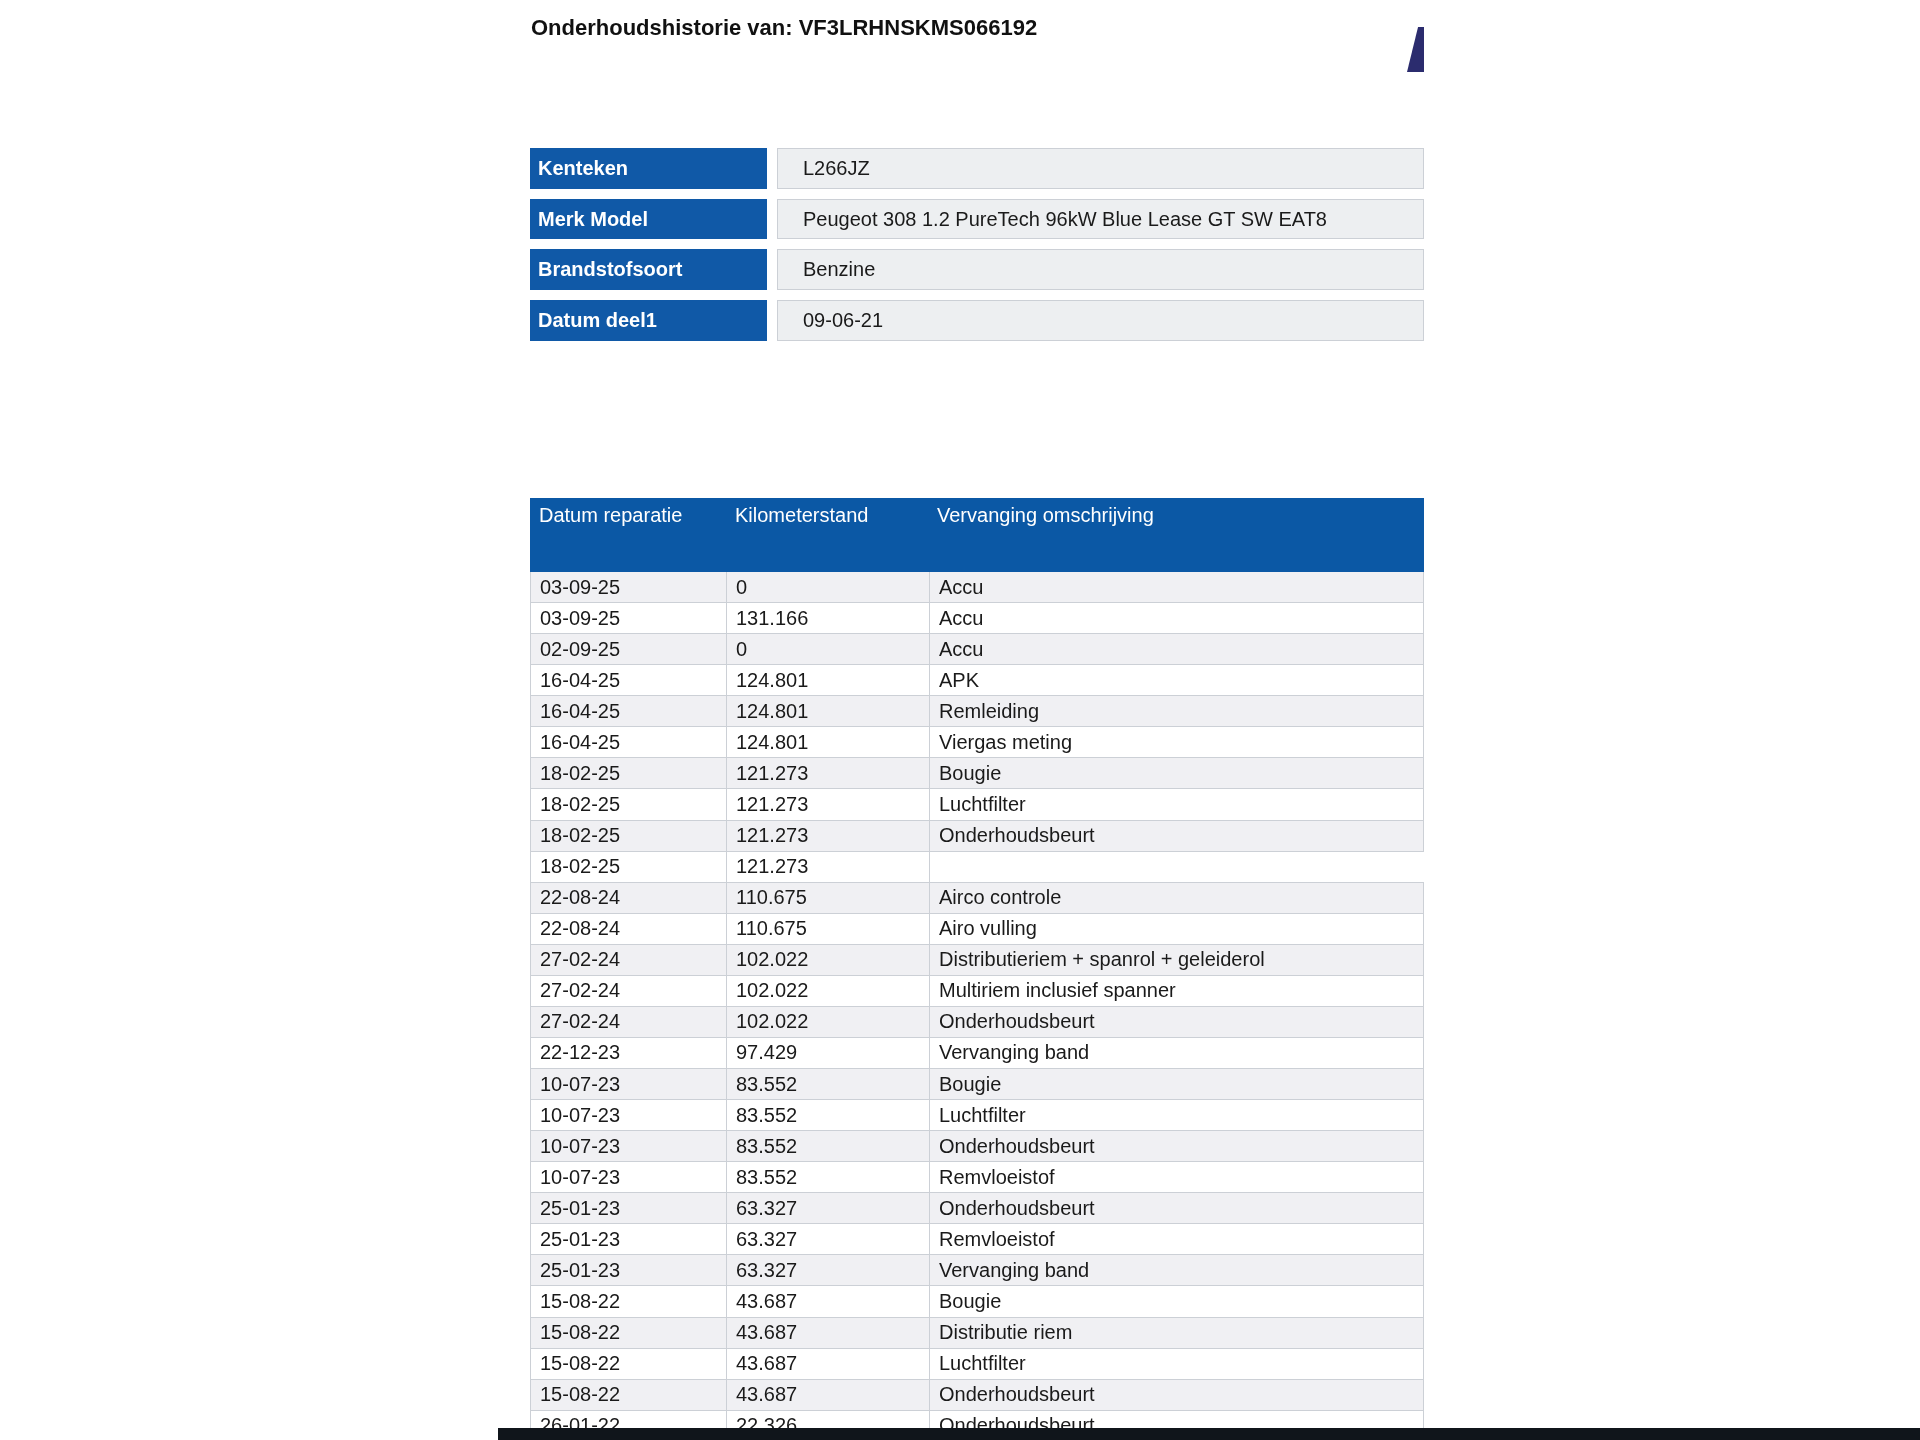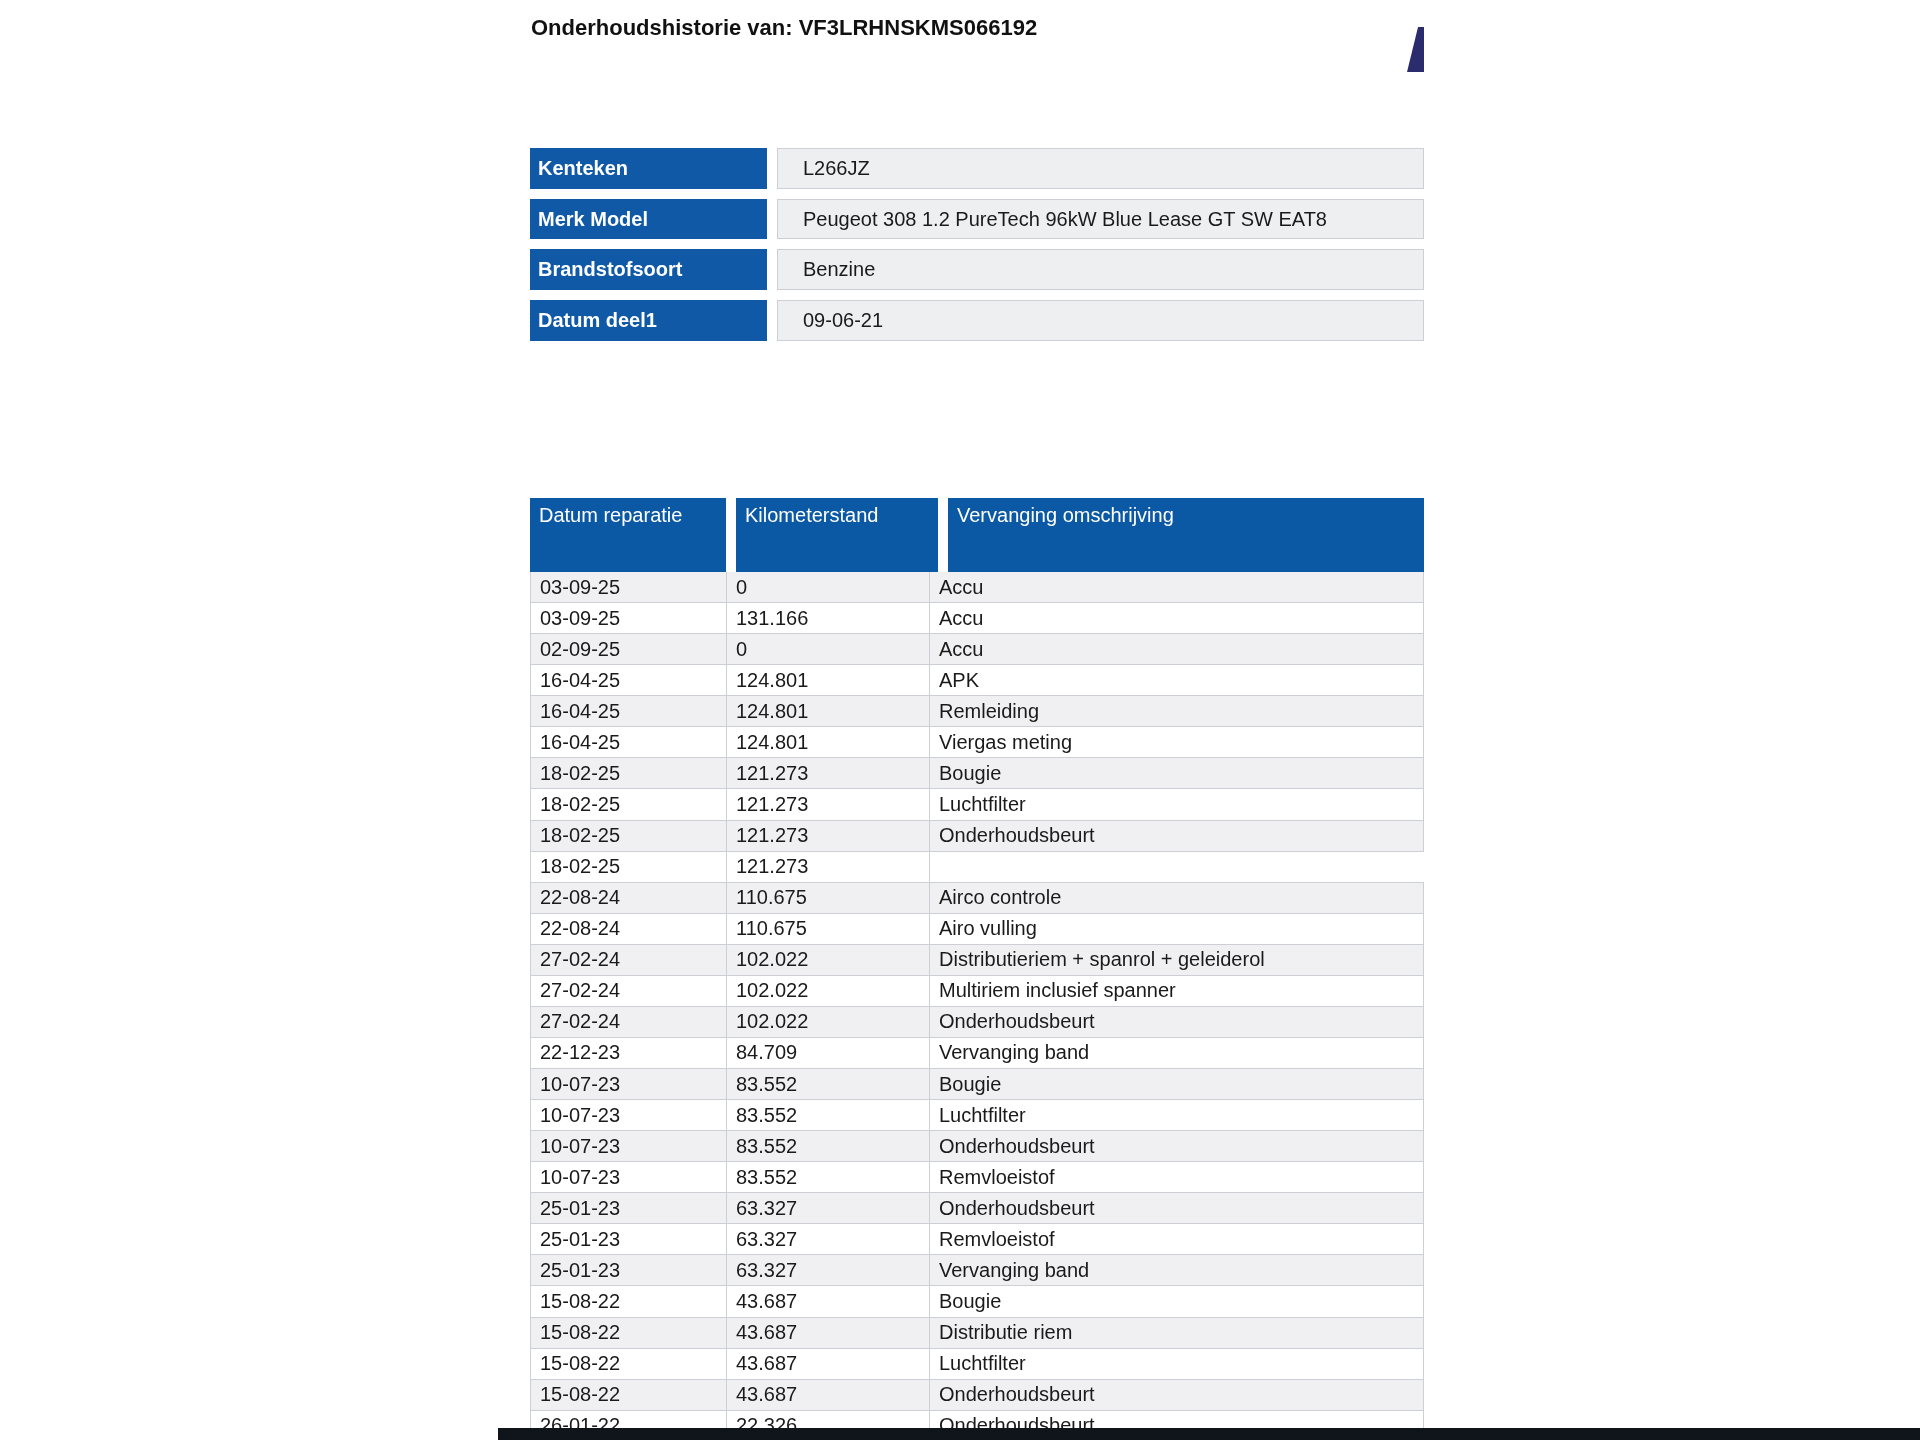--- a/index.html
+++ b/index.html
@@ -47,21 +47,21 @@
     padding-left:25px;
     white-space:nowrap;
   }
   
   .repair-table{
     position:absolute;left:530px;top:498px;width:894px;
   }
   .repair-header{
     display:grid;
     grid-template-columns:196px 202px 1fr;
-    column-gap:10px;
+    column-gap:0;
     height:74px;
     box-sizing:border-box;
   }
   .repair-header-cell{
     background:var(--header_blue,#0b58a5);
     color:#ffffff;font-size:20px;
     padding:6px 0 0 9px;
     box-sizing:border-box;
     white-space:nowrap;overflow:hidden;
   }
@@ -187,21 +187,21 @@
           <div class="rcell">102.022</div>
           <div class="rcell">Multiriem inclusief spanner</div>
         </div>
         <div class="rrow">
           <div class="rcell">27-02-24</div>
           <div class="rcell">102.022</div>
           <div class="rcell">Onderhoudsbeurt</div>
         </div>
         <div class="rrow">
           <div class="rcell">22-12-23</div>
-          <div class="rcell">84.709</div>
+          <div class="rcell">97.429</div>
           <div class="rcell">Vervanging band</div>
         </div>
         <div class="rrow">
           <div class="rcell">10-07-23</div>
           <div class="rcell">83.552</div>
           <div class="rcell">Bougie</div>
         </div>
         <div class="rrow">
           <div class="rcell">10-07-23</div>
           <div class="rcell">83.552</div>

